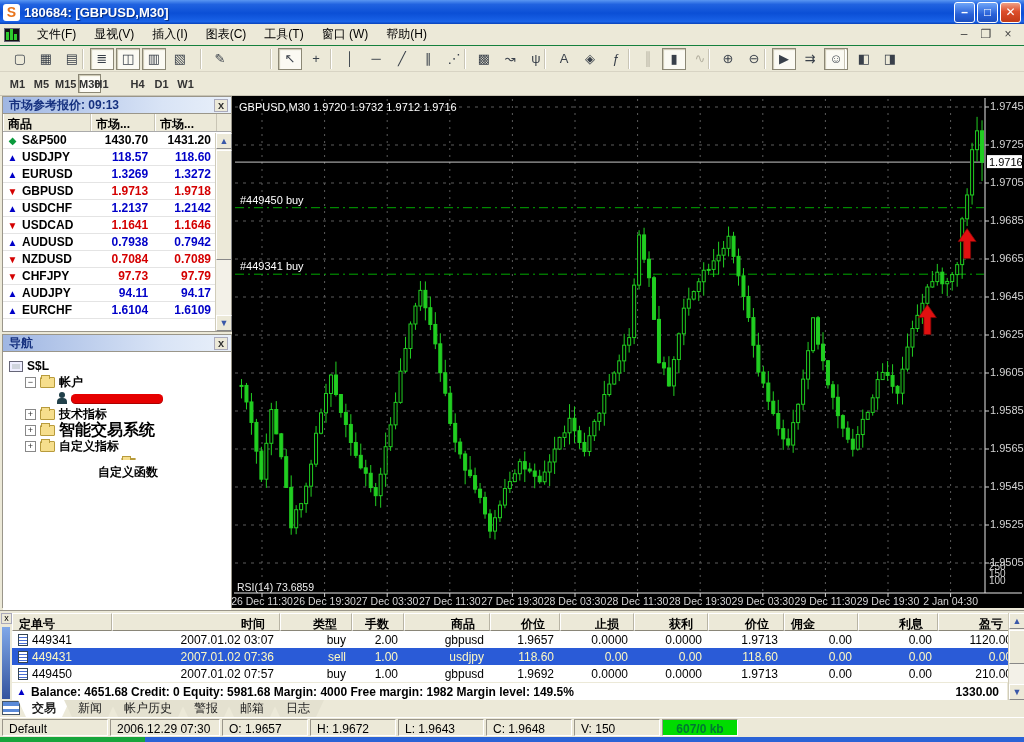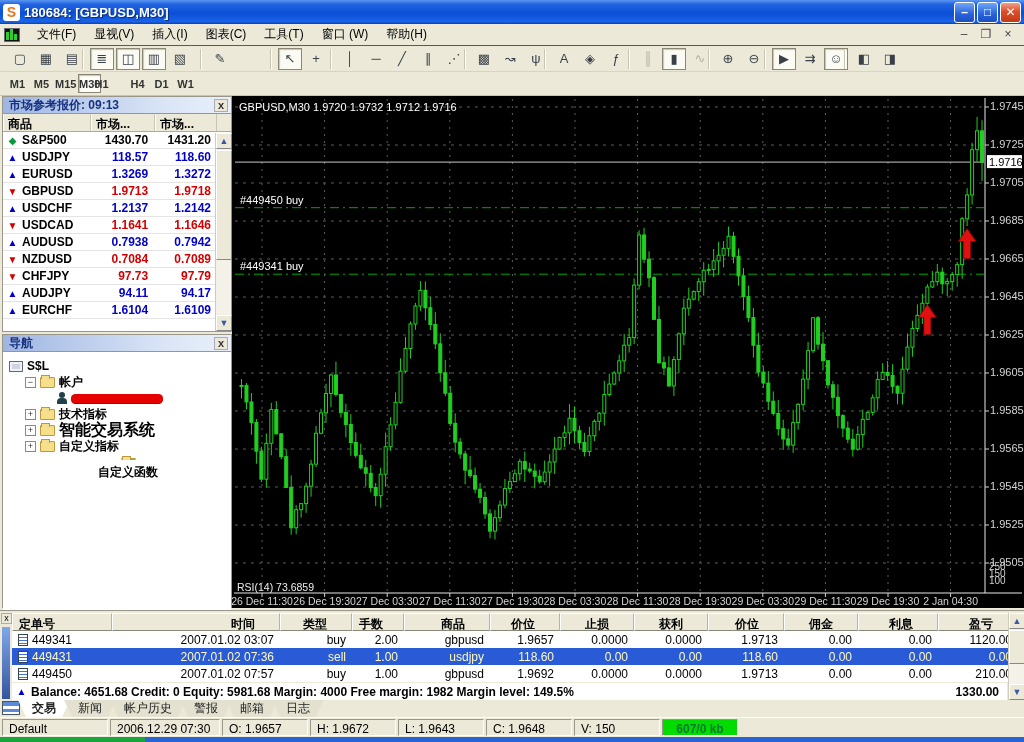--- a/index.html
+++ b/index.html
@@ -68,21 +68,21 @@
 .person:before{content:"";position:absolute;left:3px;top:0;width:6px;height:6px;border-radius:50%;background:#21404a}
 .person:after{content:"";position:absolute;left:1px;top:6px;width:10px;height:6px;border-radius:4px 4px 0 0;background:#21404a}
 .redact{height:9px;width:92px;background:#E60000;border-radius:5px;box-shadow:0 1px 0 #a00}
 
 .terminal{left:0;top:610px;width:1024px;height:106px;background:#ECE9D8;border-top:1px solid #9a968a}
 .term-strip{position:absolute;left:0;top:0;width:12px;height:106px;background:#ECE9D8}
 .term-close{position:absolute;left:1px;top:2px;width:11px;height:11px;font-size:9px;line-height:9px;text-align:center;border:1px solid #aab;background:#ece9d8}
 .term-grip{position:absolute;left:2px;top:16px;width:8px;height:72px;background:linear-gradient(180deg,#7FA7E8,#34549E)}
 .thead{position:absolute;left:12px;top:2px;height:18px;display:flex;background:#ECE9D8}
 .thead div{border-right:1px solid #b8b4a4;border-top:1px solid #fff;border-left:1px solid #fff;border-bottom:1px solid #8a8678;
-  padding:2px 24px 0 6px;font-weight:bold;white-space:nowrap;overflow:hidden}
+  padding:2px 14px 0 6px;font-weight:bold;white-space:nowrap;overflow:hidden}
 .trow2{position:absolute;left:12px;height:17px;display:flex;background:#fff;align-items:center}
 .trow2 .c{padding:0 6px;white-space:nowrap;overflow:hidden}
 .trow2.sel{background:#2A5BD7;color:#fef9c3}
 .docico{width:10px;height:12px;background:linear-gradient(#fff 0 2px,#4a6fd4 2px 3px,#fff 3px 5px,#4a6fd4 5px 6px,#fff 6px 8px,#4a6fd4 8px 9px,#fff 9px 12px);border:1px solid #345;margin-right:4px;flex:none}
 .balrow{position:absolute;left:12px;top:72px;height:17px;width:995px;background:#fff;display:flex;align-items:center;font-weight:bold}
 .tabsrow{position:absolute;left:0;top:89px;width:1024px;height:17px;background:#ECE9D8;display:flex;align-items:stretch}
 .tabico{width:18px;height:14px;margin:1px 4px 0 2px;background:linear-gradient(#5a8ad8 0 4px,#fff 4px 7px,#5a8ad8 7px 10px,#fff 10px 14px);border:1px solid #456}
 .tab{padding:1px 14px 0 14px;margin-left:-6px;clip-path:polygon(0 0,100% 0,calc(100% - 8px) 100%,8px 100%);
   background:#E4E1D0;color:#222;line-height:15px}
 .tab.active{background:#fff;font-weight:bold}
@@ -739,21 +739,21 @@
     <div class="thead" id="term-head">
         <div style="width: 100px; text-align: left;">定单号</div>
         <div style="width: 168px; text-align: right;">时间</div>
         <div style="width: 72px; text-align: right;">类型</div>
         <div style="width: 52px; text-align: right;">手数</div>
         <div style="width: 86px; text-align: right;">商品</div>
         <div style="width: 70px; text-align: right;">价位</div>
         <div style="width: 74px; text-align: right;">止损</div>
         <div style="width: 74px; text-align: right;">获利</div>
         <div style="width: 76px; text-align: right;">价位</div>
-        <div style="width: 74px; text-align: right;">佣金</div>
+        <div style="width: 74px; text-align: left;">佣金</div>
         <div style="width: 80px; text-align: right;">利息</div>
         <div style="width: 80px; text-align: right;">盈亏</div>
       </div>
     <div id="term-rows">
         <div class="trow2" style="top: 20px;">
           <div class="c" style="width: 100px; text-align: left; display: flex; align-items: center;">
             <span class="docico"></span>
             <span>449341</span>
           </div>
           <div class="c" style="width: 168px; text-align: right;">2007.01.02 03:07</div>

